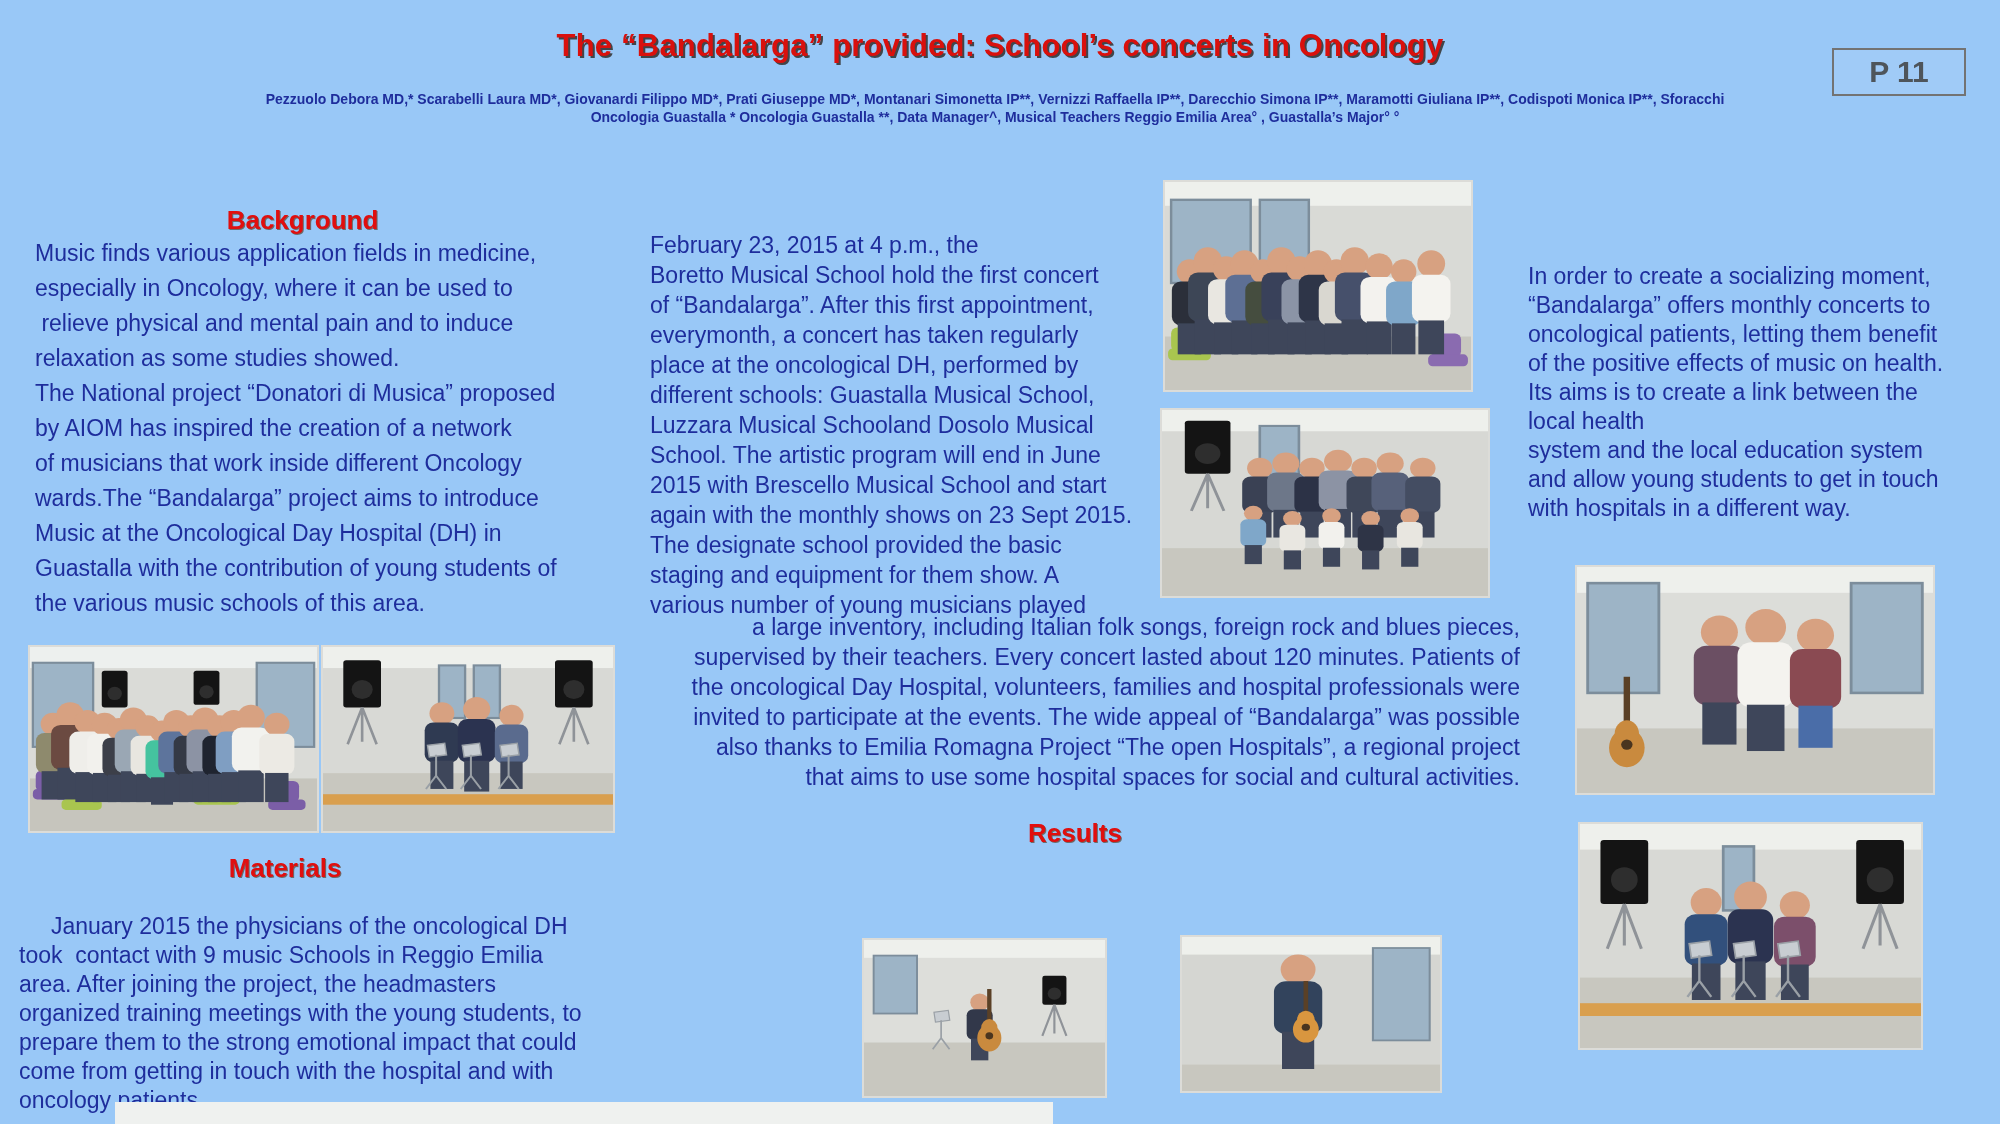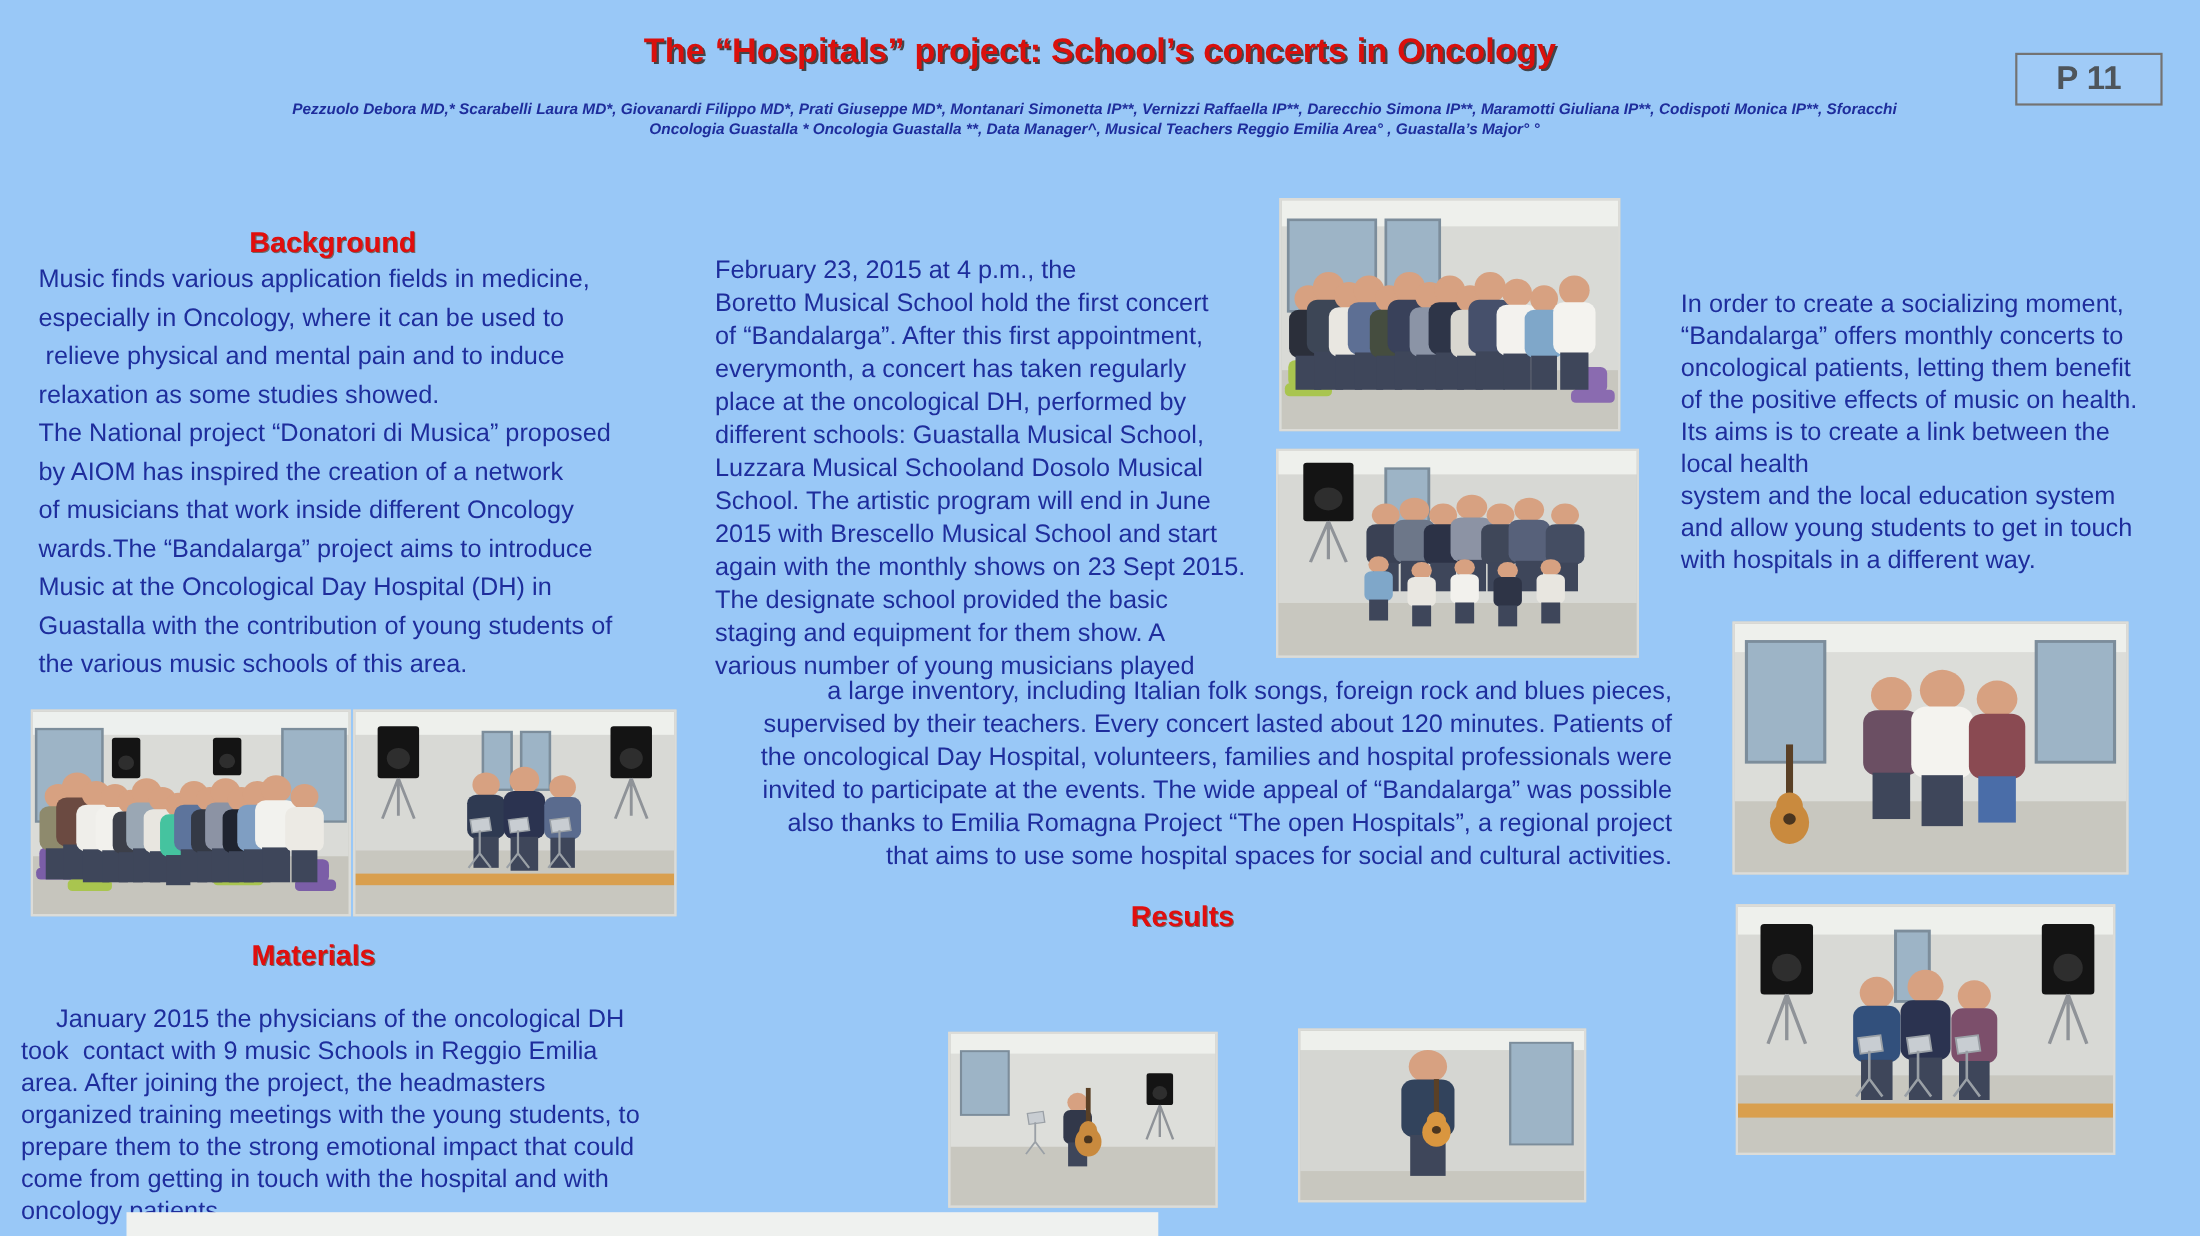--- a/index.html
+++ b/index.html
@@ -13,21 +13,21 @@
     font-size:31px;font-weight:bold;color:#d9100d;
     text-shadow:2px 2px 0 #41454a;letter-spacing:0.2px;
   }
   .badge{
     position:absolute;left:1832px;top:48px;width:130px;height:44px;
     border:2px solid #737373;color:#4e555b;background:rgba(255,255,255,0.07);
     font-size:30px;font-weight:bold;text-align:center;line-height:44px;
   }
   .authors{
     position:absolute;left:50px;right:60px;top:90px;text-align:center;
-    color:#1e2d9c;font-weight:bold;font-size:14px;line-height:18px;font-style:italic;
+    color:#1e2d9c;font-weight:bold;font-size:14px;line-height:18px;
   }
   .sec-heading{
     position:absolute;margin:0;font-size:26px;font-weight:bold;color:#e10e0e;
     text-shadow:1px 1px 0 #6b6b6b;text-align:center;
   }
   .body-text{
     position:absolute;margin:0;color:#1e2d9c;font-size:23px;line-height:30px;
     white-space:pre-wrap;
   }
   figure.photo{
@@ -38,21 +38,21 @@
   .bottom-strip{
     position:absolute;left:115px;top:1102px;width:938px;height:22px;
     background:#eff1ef;
   }
 </style>
 </head>
 <body>
 
 <div class="poster">
 
-  <h1 class="title">The “Hospitals” project: School’s concerts in Oncology</h1>
+  <h1 class="title">The “Bandalarga” provided: School’s concerts in Oncology</h1>
 
   <div class="badge">P 11</div>
 
   <div class="authors">
     <div>Pezzuolo Debora MD,*  Scarabelli Laura MD*, Giovanardi Filippo MD*, Prati Giuseppe MD*, Montanari Simonetta IP**, Vernizzi Raffaella IP**, Darecchio Simona IP**, Maramotti Giuliana IP**, Codispoti Monica IP**, Sforacchi</div>
     <div>Oncologia Guastalla *  Oncologia Guastalla **, Data Manager^, Musical Teachers Reggio Emilia Area°  , Guastalla’s Major° °</div>
   </div>
 
   <h2 class="sec-heading" style="left:30px;top:205px;width:545px;">Background</h2>
   <p class="body-text" style="left:35px;top:236px;width:548px;line-height:35px;">Music finds various application fields in medicine,

